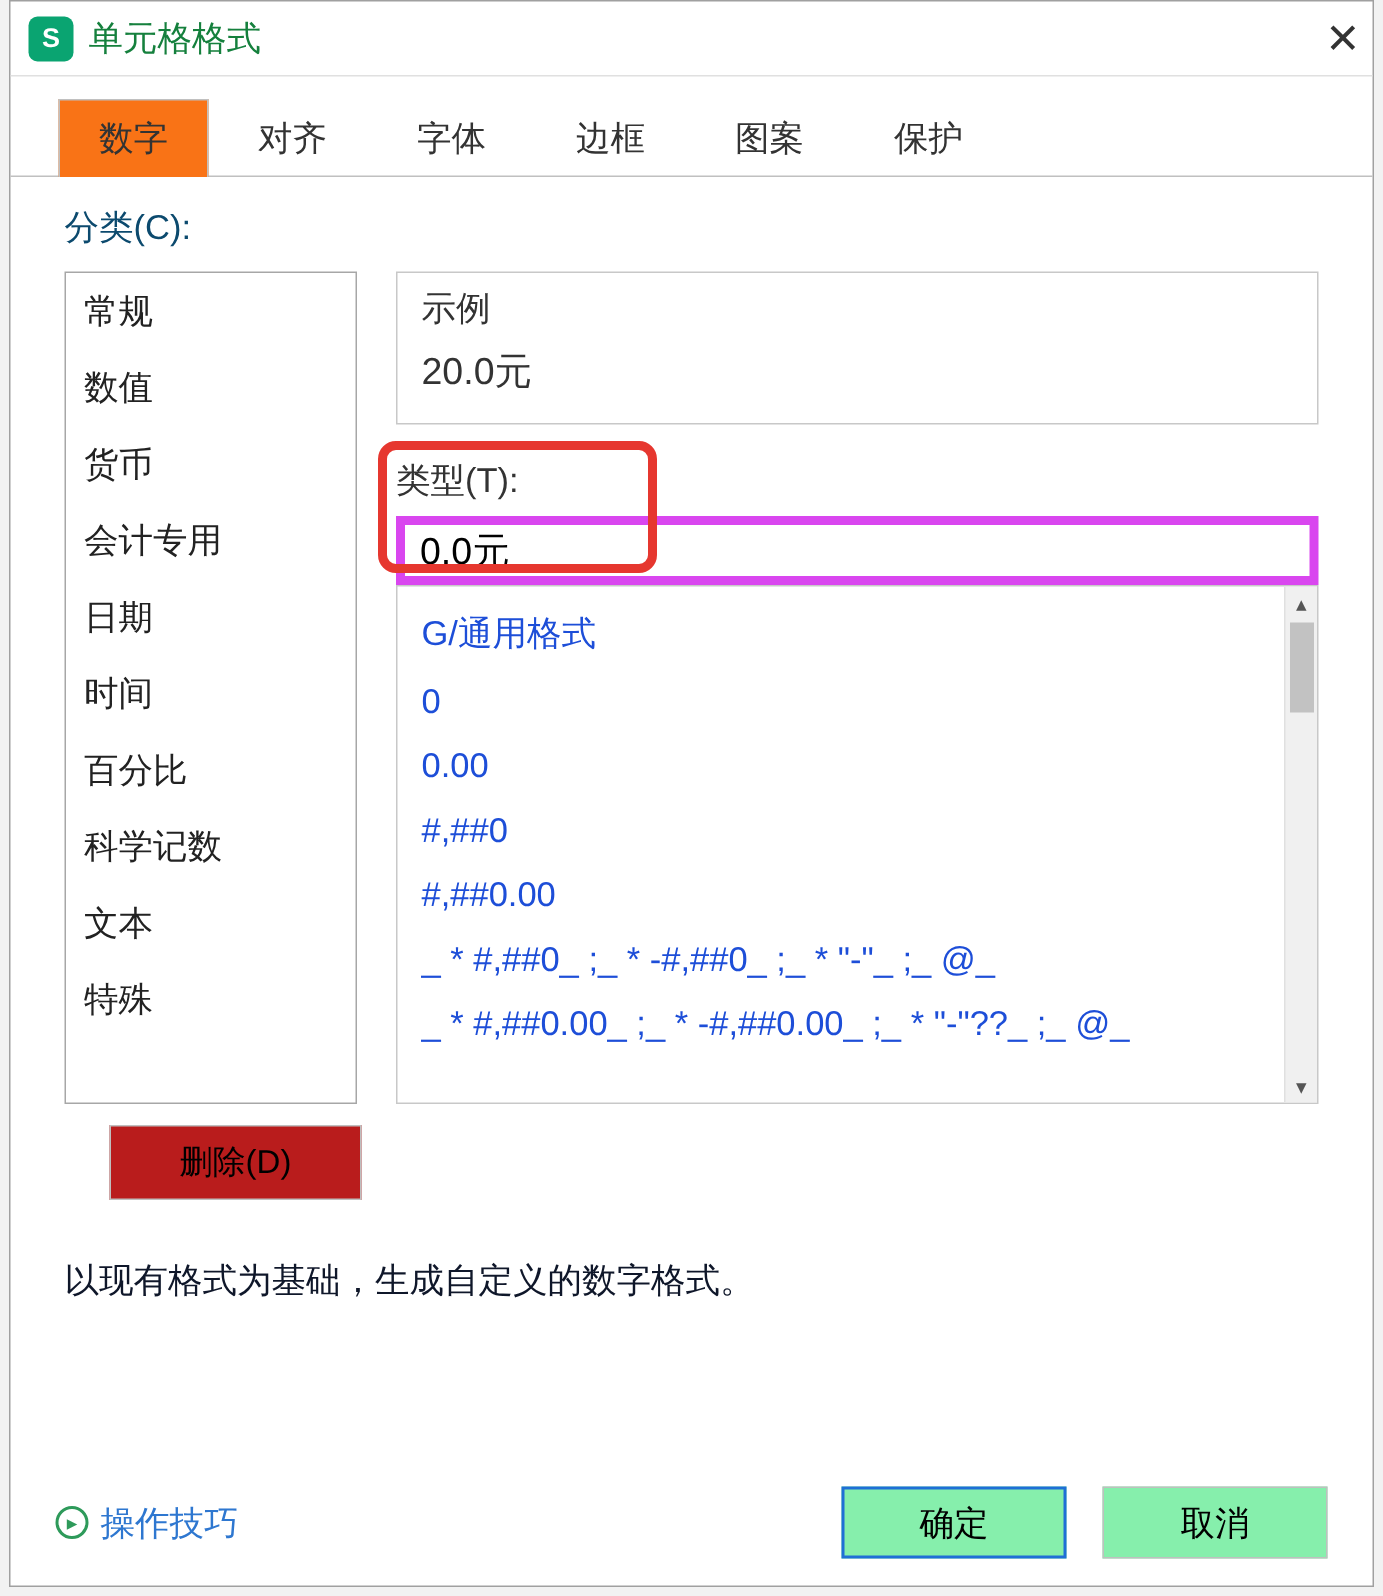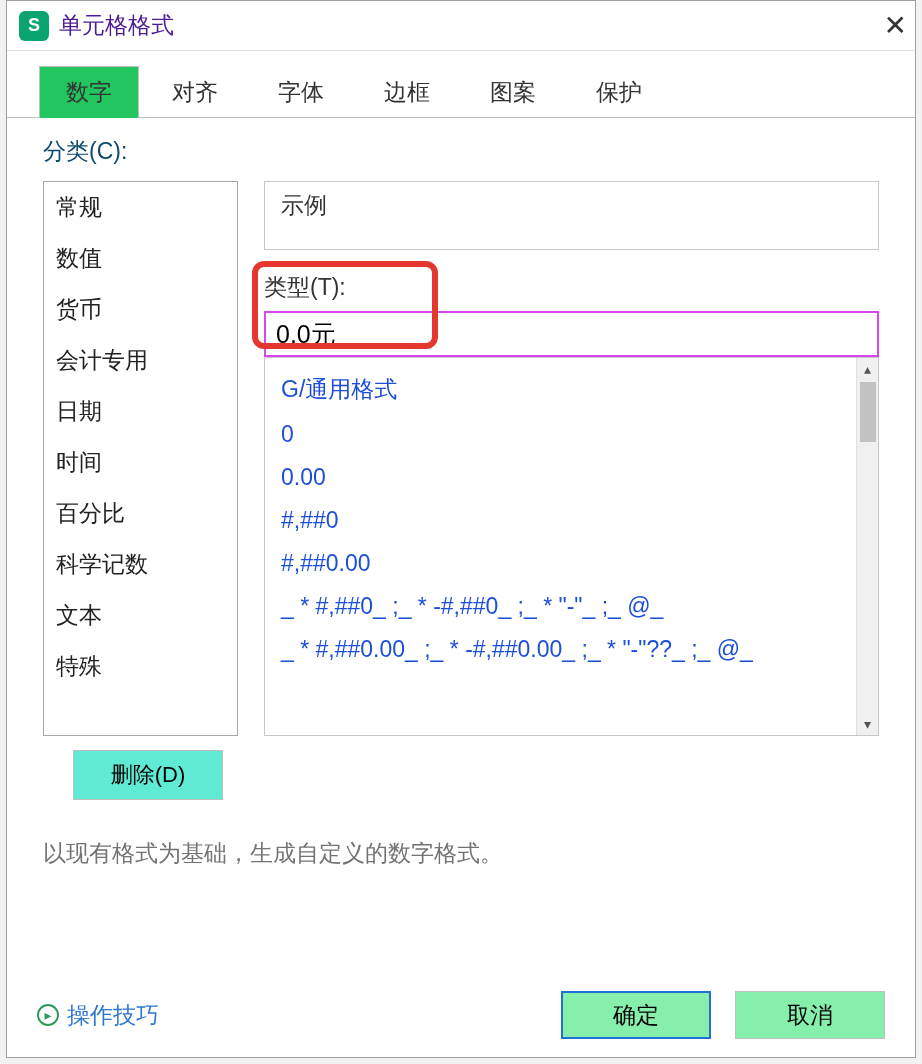--- a/index.html
+++ b/index.html
@@ -32,21 +32,21 @@
       border-radius: 6px;
       background: #0aa471;
       color: #fff;
       display: flex;
       align-items: center;
       justify-content: center;
       font-size: 18px;
       font-weight: bold;
       margin-right: 10px;
     }
-    .titlebar-title { font-size: 23px; color: #4c1d95; flex: 1; }
+    .titlebar-title { font-size: 23px; color: #15803d; flex: 1; }
     .close-btn {
       font-size: 28px; color: #333;
       width: 40px; text-align: right;
       cursor: pointer; font-family: Arial;
     }
     .tabs {
       display: flex;
       padding: 14px 32px 0 32px;
       gap: 6px;
       border-bottom: 1px solid #c0c0c0;
@@ -56,21 +56,21 @@
       font-size: 23px;
       color: #333;
       border: 1px solid transparent;
       border-bottom: none;
       position: relative;
       top: 1px;
       cursor: pointer;
     }
     .tab.active {
       border-color: #c0c0c0;
-      background: #22c55e;
+      background: #f97316;
     }
     .content {
       padding: 18px 36px 0 36px;
       flex: 1;
       display: flex;
       flex-direction: column;
     }
     .section-label { font-size: 23px; color: #0c4a6e; margin-bottom: 14px; }
     .body-row { display: flex; gap: 26px; }
     .cat-list {
@@ -91,21 +91,21 @@
       padding: 8px 16px 18px 16px;
       margin-bottom: 22px;
     }
     .sample-label { font-size: 23px; color: #333; margin-bottom: 10px; }
     .sample-value { font-size: 25px; color: #333; }
     .type-label { font-size: 23px; color: #333; margin-bottom: 8px; }
     .type-input-wrap { position: relative; }
     .type-input {
       width: 100%;
       height: 46px;
-      border: 2px solid #d946ef;
+      border: 6px solid #d946ef;
       font-size: 25px;
       padding: 4px 10px;
       outline: none;
     }
     .highlight-box {
       position: absolute;
       top: -50px; left: -12px;
       width: 186px; height: 88px;
       border: 6px solid #e6372f;
       border-radius: 12px;
@@ -133,29 +133,29 @@
       background: #f0f0f0;
       border-left: 1px solid #e0e0e0;
       display: flex;
       flex-direction: column;
       align-items: center;
     }
     .scroll-arrow { width:22px; height:22px; display:flex; align-items:center; justify-content:center; font-size:14px; color:#555; }
     .scroll-thumb { width: 16px; background: #c2c2c2; margin-top:2px; }
     .delete-btn-row { margin-top: 14px; }
     .delete-btn {
-      width: 150px; height: 50px;
-      background: #5eead4;
+      width: 168px; height: 50px;
+      background: #b91c1c;
       border: 1px solid #bfbfbf;
       font-size: 22px;
       cursor: pointer;
       margin-left: 30px;
     }
     .hint {
-      font-size: 23px; color: #737373;
+      font-size: 23px; color: #0f172a;
       margin-top: 38px;
     }
     .footer {
       height: 84px;
       display: flex;
       align-items: center;
       padding: 0 30px;
       gap: 24px;
     }
     .help-link {
@@ -212,20 +212,21 @@
         <div class="cat-item">百分比</div>
         <div class="cat-item">科学记数</div>
         <div class="cat-item">文本</div>
         <div class="cat-item">特殊</div>
 
       </div>
 
       <div class="right-col">
         <div class="sample-box">
           <div class="sample-label">示例</div>
+          <div class="sample-value">20.0元</div>
         </div>
 
         <div class="type-label">类型(T):</div>
         <div class="type-input-wrap">
           <input class="type-input" value="0.0元" style="">
           <div class="highlight-box"></div>
         </div>
 
         <div class="format-listbox">
           <div class="format-item">G/通用格式</div>

